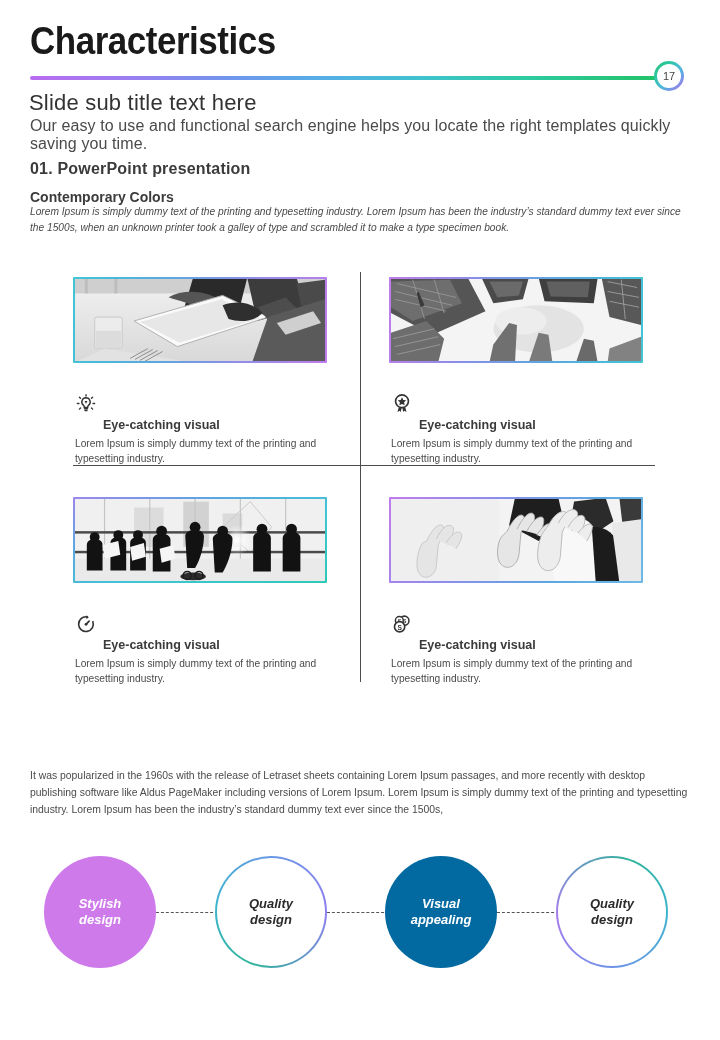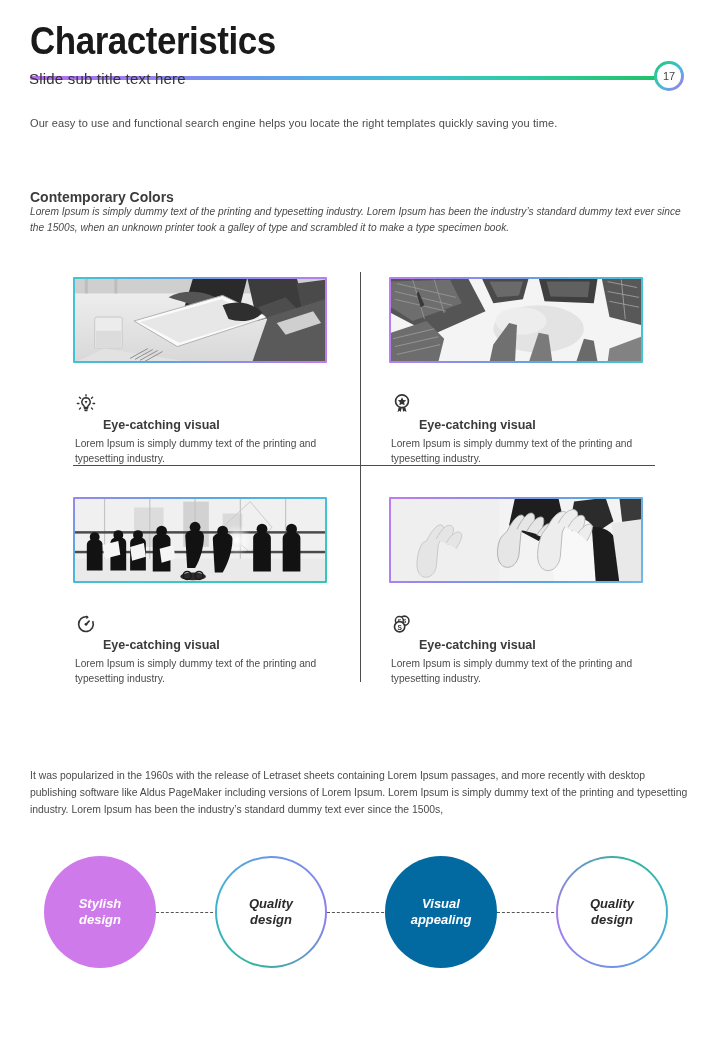--- a/index.html
+++ b/index.html
@@ -39,28 +39,28 @@
     background: linear-gradient(135deg,#22c06e 0%,#2ec8a6 30%,#4fb4e0 60%,#b96bf0 100%);
     display: flex; align-items: center; justify-content: center;
   }
   .page-badge-inner {
     width: 24px; height: 24px; border-radius: 50%;
     background: #ffffff;
     display: flex; align-items: center; justify-content: center;
     font-size: 11px; color: #444; font-weight: normal;
   }
   .sub-title {
-    position: absolute; left: 29px; top: 70px;
-    font-size: 15px; color: #333; font-weight: normal;
+    position: absolute; left: 29px; top: 90px;
+    font-size: 22px; color: #333; font-weight: normal;
     font-family: "Liberation Sans Narrow", "Liberation Sans", sans-serif;
     letter-spacing: 0.2px;
   }
   .header-desc {
     position: absolute; left: 30px; top: 117px;
-    font-size: 11px; color: #4a4a4a;
+    font-size: 16px; color: #4a4a4a;
     font-family: "Liberation Sans Narrow", "Liberation Sans", sans-serif;
     letter-spacing: 0.1px;
   }
 
   
   .sec1-head {
     position: absolute; left: 30px; top: 160px;
     font-size: 16px; font-weight: bold; color: #3b3b3b;
     font-family: "Liberation Sans Narrow", "Liberation Sans", sans-serif;
     letter-spacing: 0.2px;
@@ -174,20 +174,21 @@
       <div class="rule-line"></div>
       <div class="page-badge">
         <div class="page-badge-inner">17</div>
       </div>
     </div>
 
     <div class="sub-title">Slide sub title text here</div>
     <div class="header-desc">Our easy to use and functional search engine  helps you locate the right templates quickly saving you time.</div>
   </div>
 
+  <div class="sec1-head">01. PowerPoint presentation</div>
   <div class="sec1-sub">Contemporary Colors</div>
   <div class="sec1-body">Lorem Ipsum is simply dummy text of the printing and typesetting industry. Lorem Ipsum has been the industry’s standard dummy text ever since the 1500s,  when an unknown printer took a galley of type and scrambled it to make a type specimen book.</div>
 
   <div class="grid">
     <div class="v-divider"></div>
     <div class="h-divider"></div>
 
     <div class="card" style="left:73px; top:277px;">
       <div class="card-img-frame grad-a">
         <svg class="card-img" viewBox="0 0 254 86" preserveAspectRatio="xMidYMid slice">

